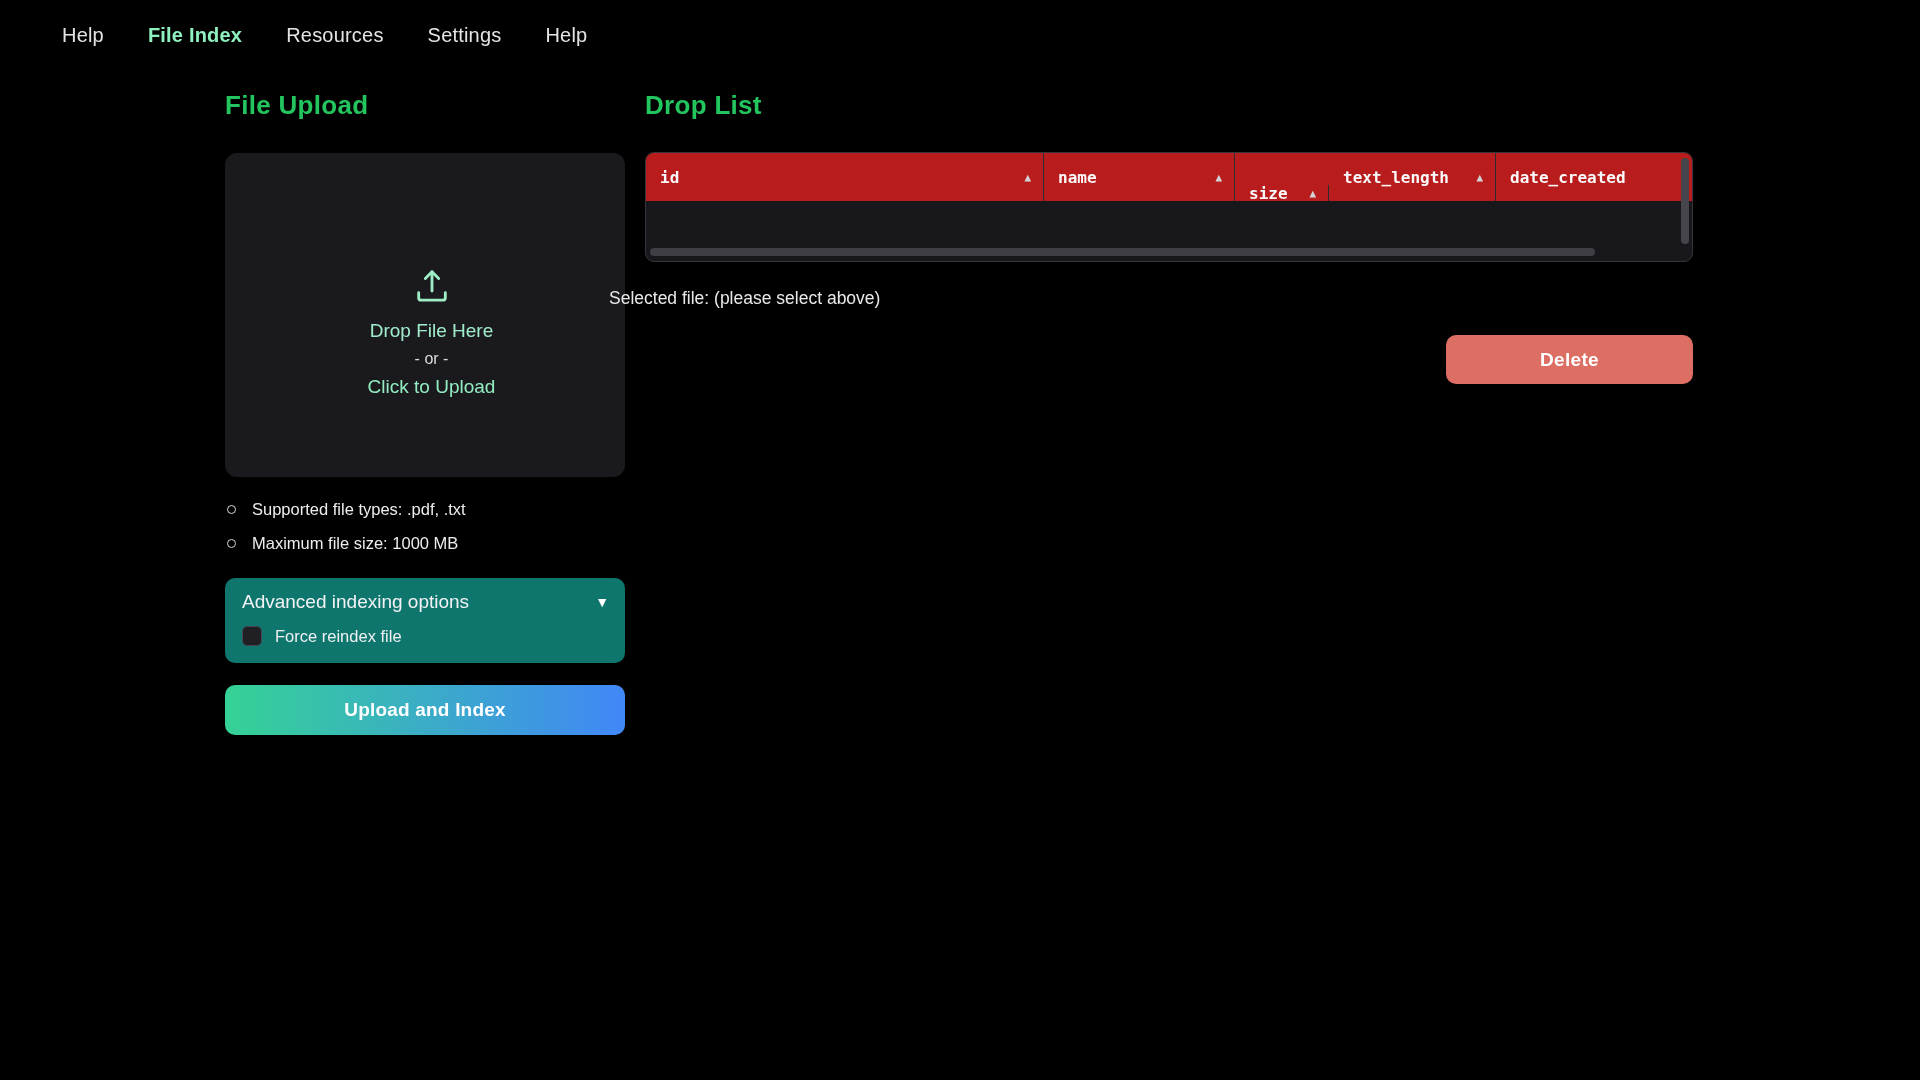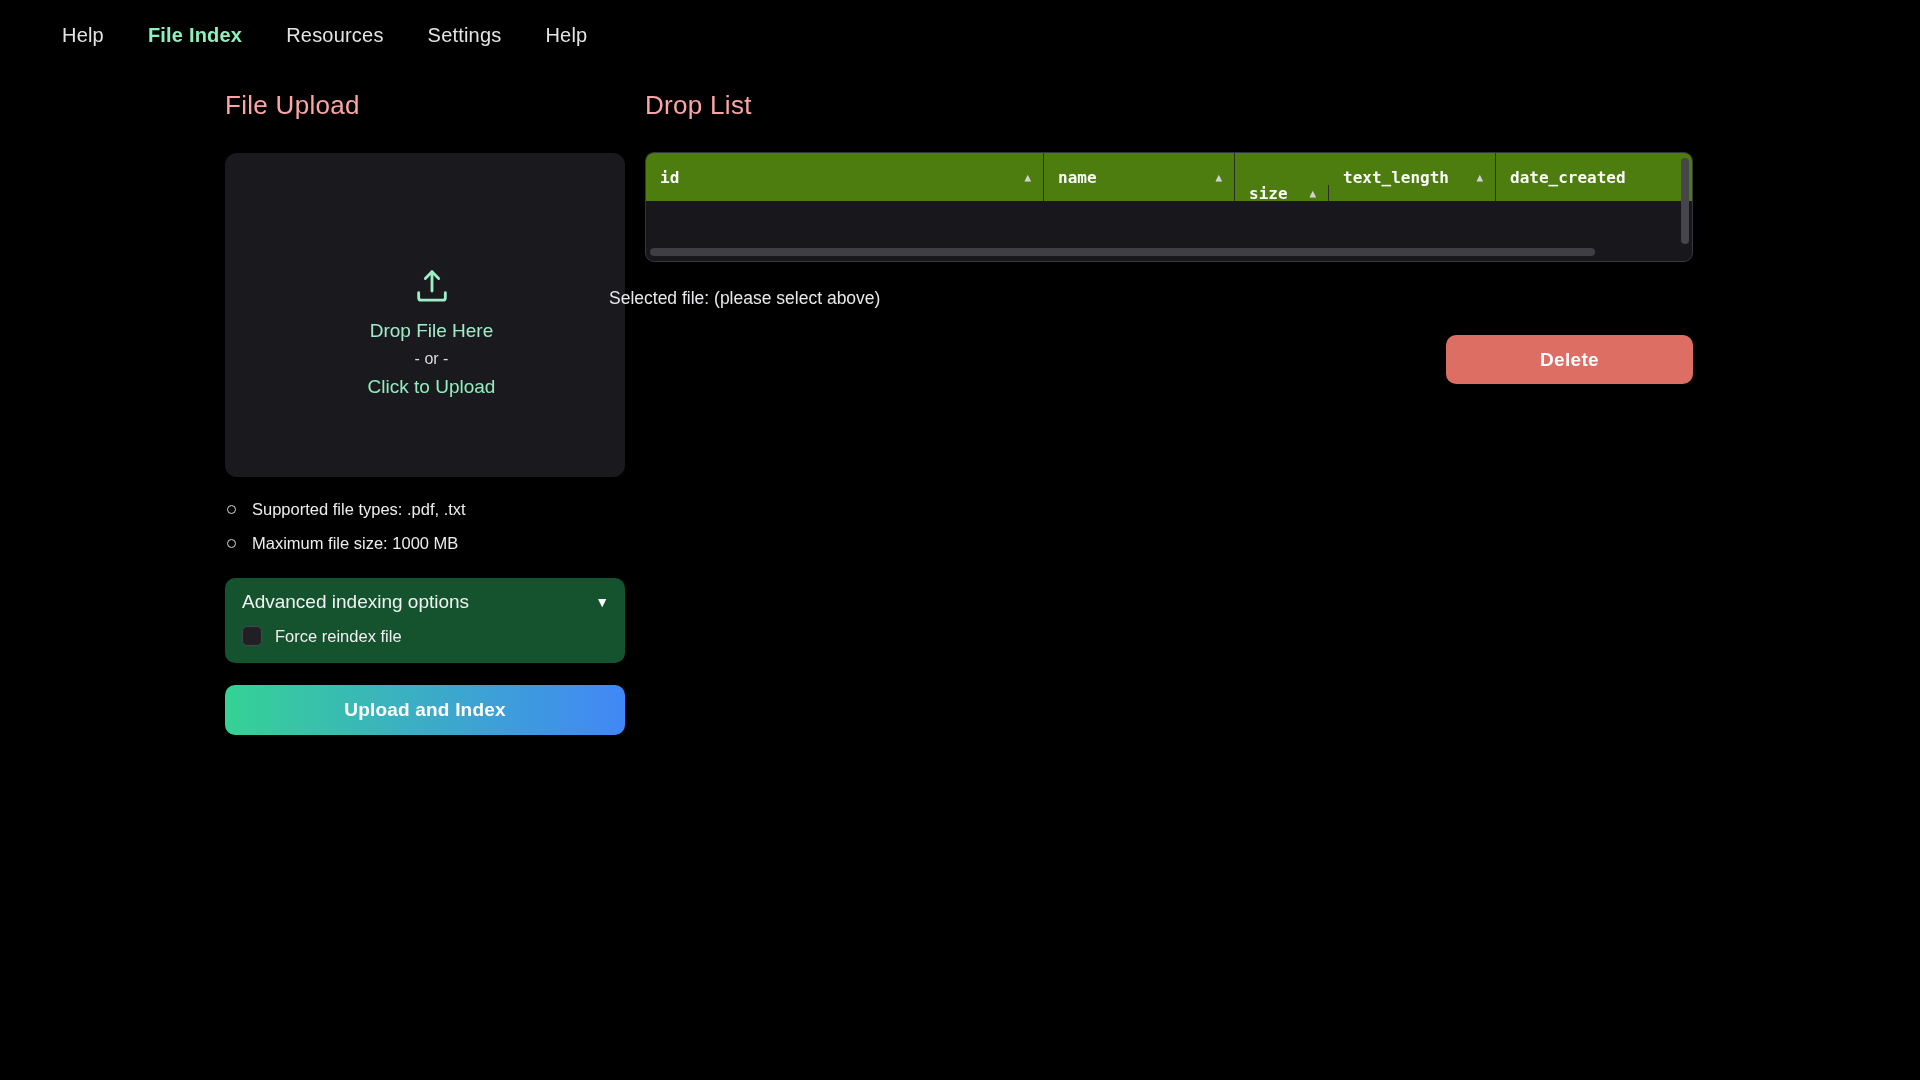--- a/index.html
+++ b/index.html
@@ -7,38 +7,38 @@
     font-family:"Liberation Sans", sans-serif; color:#e8e8ea; }
 
   
   .nav { position:absolute; left:0; top:0; width:1920px; height:70px;
     display:flex; align-items:center; gap:44px; padding-left:62px; }
   .nav-tab { font-size:20px; color:#e4e4e6; cursor:pointer; letter-spacing:.2px; }
   .nav-tab.active { color:#8ef0bf; font-weight:bold; }
 
   
   .left-col { position:absolute; left:225px; top:90px; width:400px; }
-  .panel-title { font-size:26px; font-weight:400; color:#fca5a5; letter-spacing:.3px; }
+  .panel-title { font-size:26px; font-weight:700; color:#22c55e; letter-spacing:.3px; }
 
   .dropzone { position:absolute; left:225px; top:153px; width:400px; height:324px;
     background:#1a1a1e; border-radius:12px; display:flex; flex-direction:column;
     align-items:center; justify-content:center; cursor:pointer; padding-top:34px;padding-left:13px; }
   .dz-icon { width:40px; height:40px; margin-bottom:14px; }
   .dz-drop { font-size:19px; color:#a0ecca; margin-bottom:8px; }
   .dz-or { font-size:16px; color:#dcdcde; margin-bottom:8px; }
   .dz-click { font-size:19px; color:#93ecbf; }
 
   .notes { position:absolute; left:227px; top:500px; width:398px; }
   .note-row { display:flex; align-items:center; margin-bottom:15px;text-align:center; }
   .note-bullet { width:9px; height:9px; border:1.5px solid #d9d9db; border-radius:50%;
     margin-right:16px; flex:0 0 auto; }
   .note-text { font-size:16.5px; color:#ededef; }
 
   .accordion { position:absolute; left:225px; top:578px; width:400px; height:85px;
-    background:#14532d; border-radius:10px; padding:13px 16px 0 17px; }
+    background:#0f766e; border-radius:10px; padding:13px 16px 0 17px; }
   .acc-head { display:flex; align-items:center; justify-content:space-between; cursor:pointer; }
   .acc-title { font-size:19px; color:#f2f2f4; }
   .acc-chevron { font-size:14px; color:#fff; }
   .acc-body { display:flex; align-items:center; margin-top:13px; cursor:pointer; }
   .checkbox { width:20px; height:20px; border:1px solid #47474d; background:#1f1f24;
     border-radius:5px; margin-right:13px; flex:0 0 auto; }
   .cb-label { font-size:16.5px; color:#f0f0f2; }
 
   .upload-btn { position:absolute; left:225px; top:685px; width:400px; height:50px;
     border:none; border-radius:10px; cursor:pointer;
@@ -46,21 +46,21 @@
     color:#fff; font-size:19px; font-weight:bold;
     font-family:"Liberation Sans", sans-serif; letter-spacing:.2px; }
 
   
   .right-title { position:absolute; left:645px; top:90px; }
 
   .table-wrap { position:absolute; left:645px; top:152px; width:1048px; height:110px;
     background:#18181c; border:1px solid #35353b; border-radius:9px; overflow:hidden; }
   .tbl { display:flex; flex-direction:column; width:1240px; }
   .tbl-row { display:flex; }
-  .tbl-head { background:#4d7c0f; height:48px; }
+  .tbl-head { background:#b91c1c; height:48px; }
   .tbl-data { height:42px; }
   .cell { display:flex; align-items:center; justify-content:space-between;
     font-family:"DejaVu Sans Mono", monospace; font-size:16px; white-space:nowrap;
     overflow:hidden; padding:0 12px 0 14px; border-right:1px solid #2c2c31; }
   .tbl-head .cell { font-weight:bold; color:#fafafa; cursor:pointer; }
   .tbl-data .cell { color:#e6e6e9; font-size:16.5px; }
   .c0 { width:398px; flex:0 0 auto; }
   .c1 { width:191px; flex:0 0 auto; }
   .c2 { width:94px;  flex:0 0 auto;margin-top:32px; }
   .c3 { width:167px; flex:0 0 auto; }

